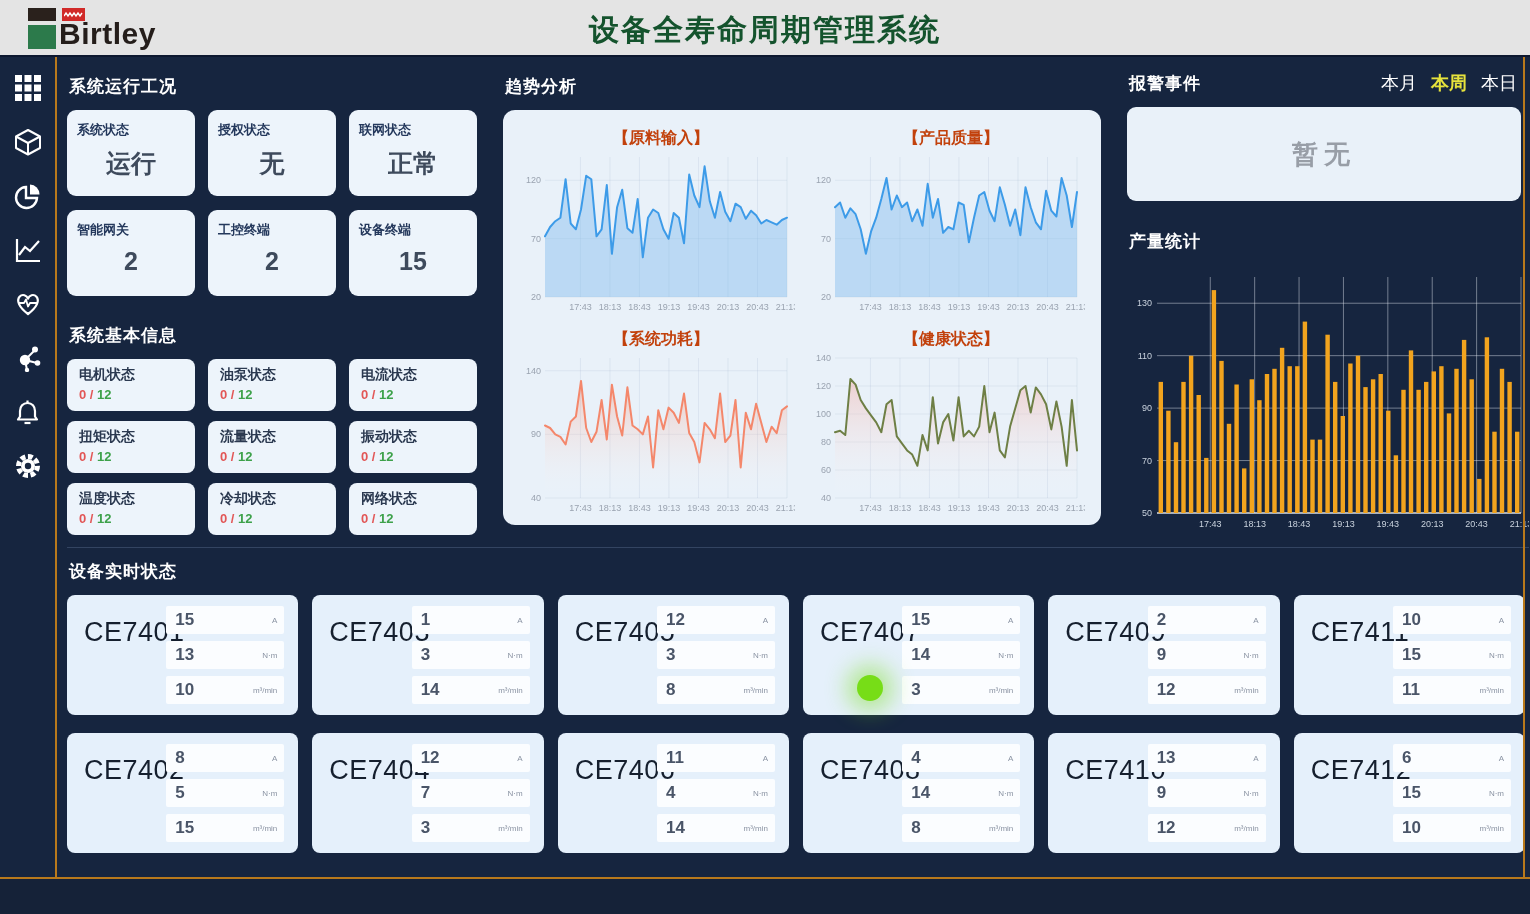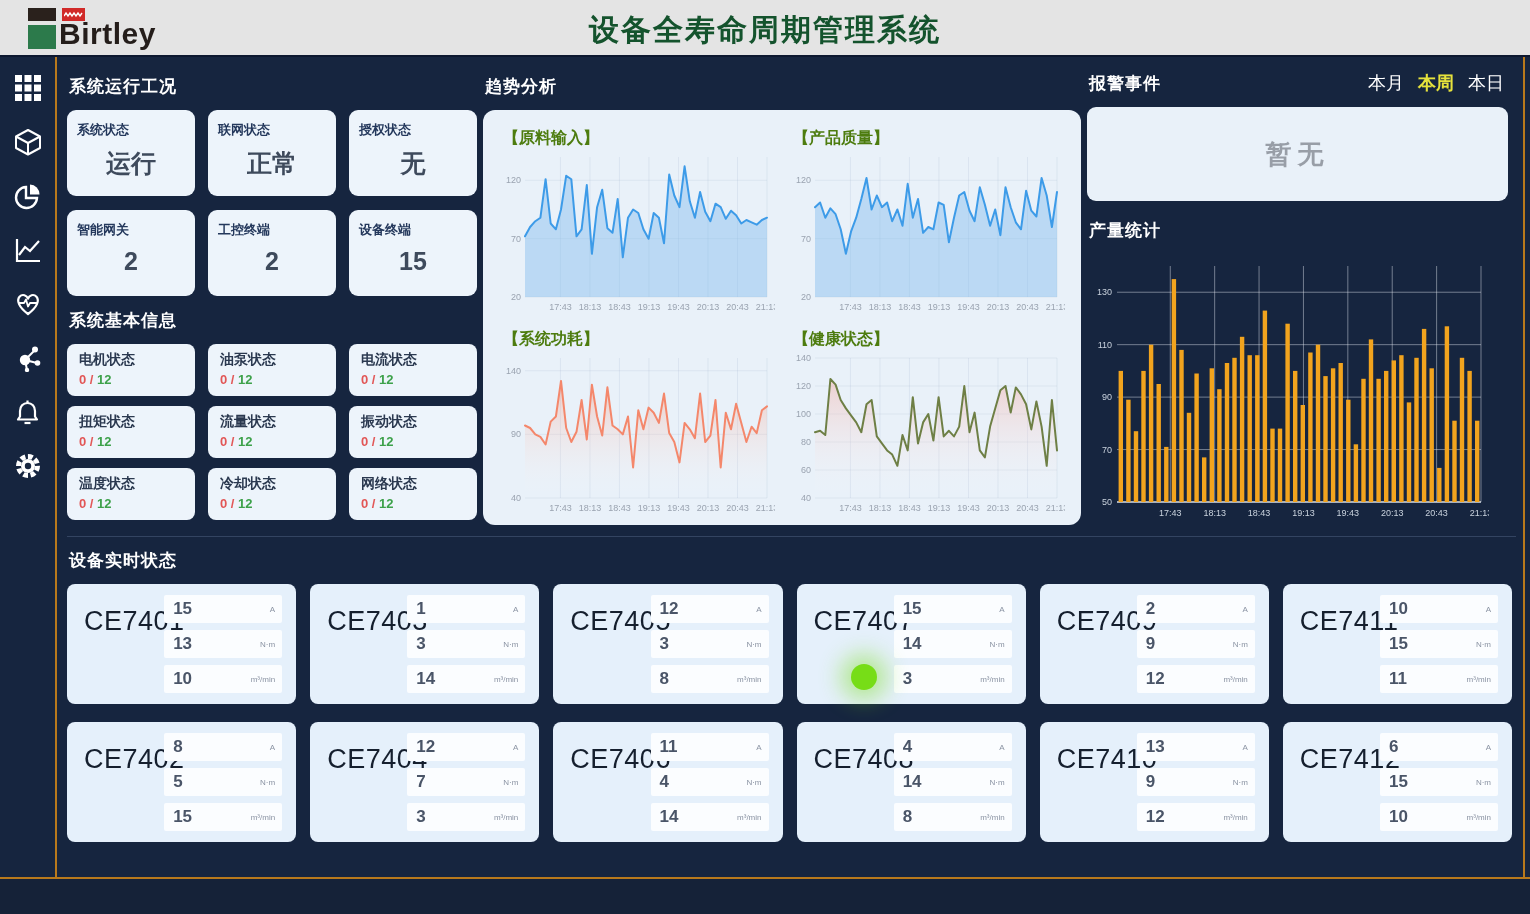--- a/index.html
+++ b/index.html
@@ -19,21 +19,21 @@
 
   
   .body{flex:1 1 auto;display:flex;position:relative;height:820px;}
   .body::after{content:"";position:absolute;right:5px;top:0;bottom:0;width:2px;background:#b8791c;}
   .sidebar{width:57px;flex:0 0 auto;background:#16253f;border-right:2px solid #b8791c;
            display:flex;flex-direction:column;align-items:center;padding-top:16px;box-sizing:border-box;}
   .side-icon{width:30px;height:30px;margin-bottom:24px;display:flex;align-items:center;justify-content:center;cursor:pointer;}
   .side-icon svg{display:block;}
 
   .main{flex:1 1 auto;padding:12px 14px 0 10px;box-sizing:border-box;}
-  .top-row{display:flex;gap:6px;}
+  .top-row{display:flex;gap:26px;}
   .col-left{width:410px;flex:0 0 auto;}
   .col-mid{width:598px;flex:0 0 auto;}
   .col-right{flex:1 1 auto;min-width:0;}
 
   .section-title{color:#ffffff;font-size:17px;font-weight:bold;margin:6px 0 12px 2px;letter-spacing:1px;}
 
   
   .status-grid{display:grid;grid-template-columns:repeat(3,1fr);gap:14px 13px;}
   .status-card{background:#edf4fb;border-radius:9px;height:86px;padding:11px 10px;box-sizing:border-box;}
   .status-card .lbl{font-size:13px;color:#24385c;font-weight:bold;}
@@ -42,32 +42,32 @@
   .info-grid{display:grid;grid-template-columns:repeat(3,1fr);gap:10px 13px;}
   .info-card{background:#edf4fb;border-radius:8px;height:52px;padding:7px 12px;box-sizing:border-box;}
   .info-card .lbl{font-size:14px;font-weight:bold;color:#2b3950;}
   .info-card .cnt{font-size:13px;font-weight:bold;margin-top:3px;}
   .cnt .bad{color:#e25656;} .cnt .sep{color:#e25656;} .cnt .tot{color:#3da14a;}
 
   
   .trend-panel{background:#e9f1f9;border-radius:12px;height:415px;box-sizing:border-box;
                padding:14px 12px 6px 16px;display:grid;grid-template-columns:1fr 1fr;grid-template-rows:1fr 1fr;
                column-gap:10px;row-gap:6px;}
-  .mini-chart .mtitle{font-size:16px;font-weight:bold;color:#4d7c0f;margin:4px 0 0 4px;}
+  .mini-chart .mtitle{font-size:16px;font-weight:bold;color:#c2410c;margin:4px 0 0 4px;text-align:center;}
 
   
   .alarm-head{display:flex;justify-content:space-between;align-items:baseline;margin-top:2px;}
   .alarm-head .section-title{margin:0 0 0 2px;}
   .alarm-tabs{display:flex;gap:14px;font-size:18px;color:#ffffff;padding-right:12px;}
   .alarm-tabs .tab{cursor:pointer;}
   .alarm-tabs .tab.active{color:#e6e23c;font-weight:bold;}
   .alarm-card{background:#e9f1f9;border-radius:9px;height:94px;margin:12px 8px 0 0;
               display:flex;align-items:center;justify-content:center;}
   .alarm-empty{font-size:26px;font-weight:bold;color:#989ea7;letter-spacing:6px;}
-  .prod-title{margin-top:18px;}
+  .prod-title{margin-top:29px;}
 
   
   .devices{margin-top:10px;border-top:1px solid rgba(130,150,185,.28);padding-top:6px;}
   .device-grid{display:grid;grid-template-columns:repeat(6,1fr);gap:18px 14px;margin-top:8px;padding-right:4px;}
   .device-card{position:relative;background:#e5f0fb;border-radius:8px;height:120px;cursor:pointer;}
   .dname{position:absolute;left:17px;top:22px;font-size:27px;color:#151f2e;letter-spacing:0.5px;}
   .drows{position:absolute;right:14px;top:11px;width:118px;display:flex;flex-direction:column;gap:7px;}
   .drow{background:#fbfdff;height:28px;border-radius:2px;display:flex;justify-content:space-between;align-items:center;padding:0 7px 0 9px;}
   .dval{font-size:17px;font-weight:bold;color:#4a5568;}
   .dunit{font-size:8px;color:#8a93a3;}
@@ -173,41 +173,41 @@
       <div class="top-row">
 
         <div class="col-left">
           <div class="section-title">系统运行工况</div>
           <div class="status-grid" id="status-grid">
               <div class="status-card">
                 <div class="lbl">系统状态</div>
                 <div class="val">运行</div>
               </div>
               <div class="status-card">
+                <div class="lbl">授权状态</div>
+                <div class="val">无</div>
+              </div>
+              <div class="status-card">
                 <div class="lbl">联网状态</div>
                 <div class="val">正常</div>
-              </div>
-              <div class="status-card">
-                <div class="lbl">授权状态</div>
-                <div class="val">无</div>
               </div>
               <div class="status-card">
                 <div class="lbl">智能网关</div>
                 <div class="val">2</div>
               </div>
               <div class="status-card">
                 <div class="lbl">工控终端</div>
                 <div class="val">2</div>
               </div>
               <div class="status-card">
                 <div class="lbl">设备终端</div>
                 <div class="val">15</div>
               </div>
             </div>
-          <div class="section-title" style="margin-top:13px;">系统基本信息</div>
+          <div class="section-title" style="margin-top:28px;">系统基本信息</div>
           <div class="info-grid" id="info-grid">
               <div class="info-card">
                 <div class="lbl">电机状态</div>
                 <div class="cnt"><span class="bad">0</span><span class="sep"> / </span><span class="tot">12</span></div>
               </div>
               <div class="info-card">
                 <div class="lbl">油泵状态</div>
                 <div class="cnt"><span class="bad">0</span><span class="sep"> / </span><span class="tot">12</span></div>
               </div>
               <div class="info-card">

